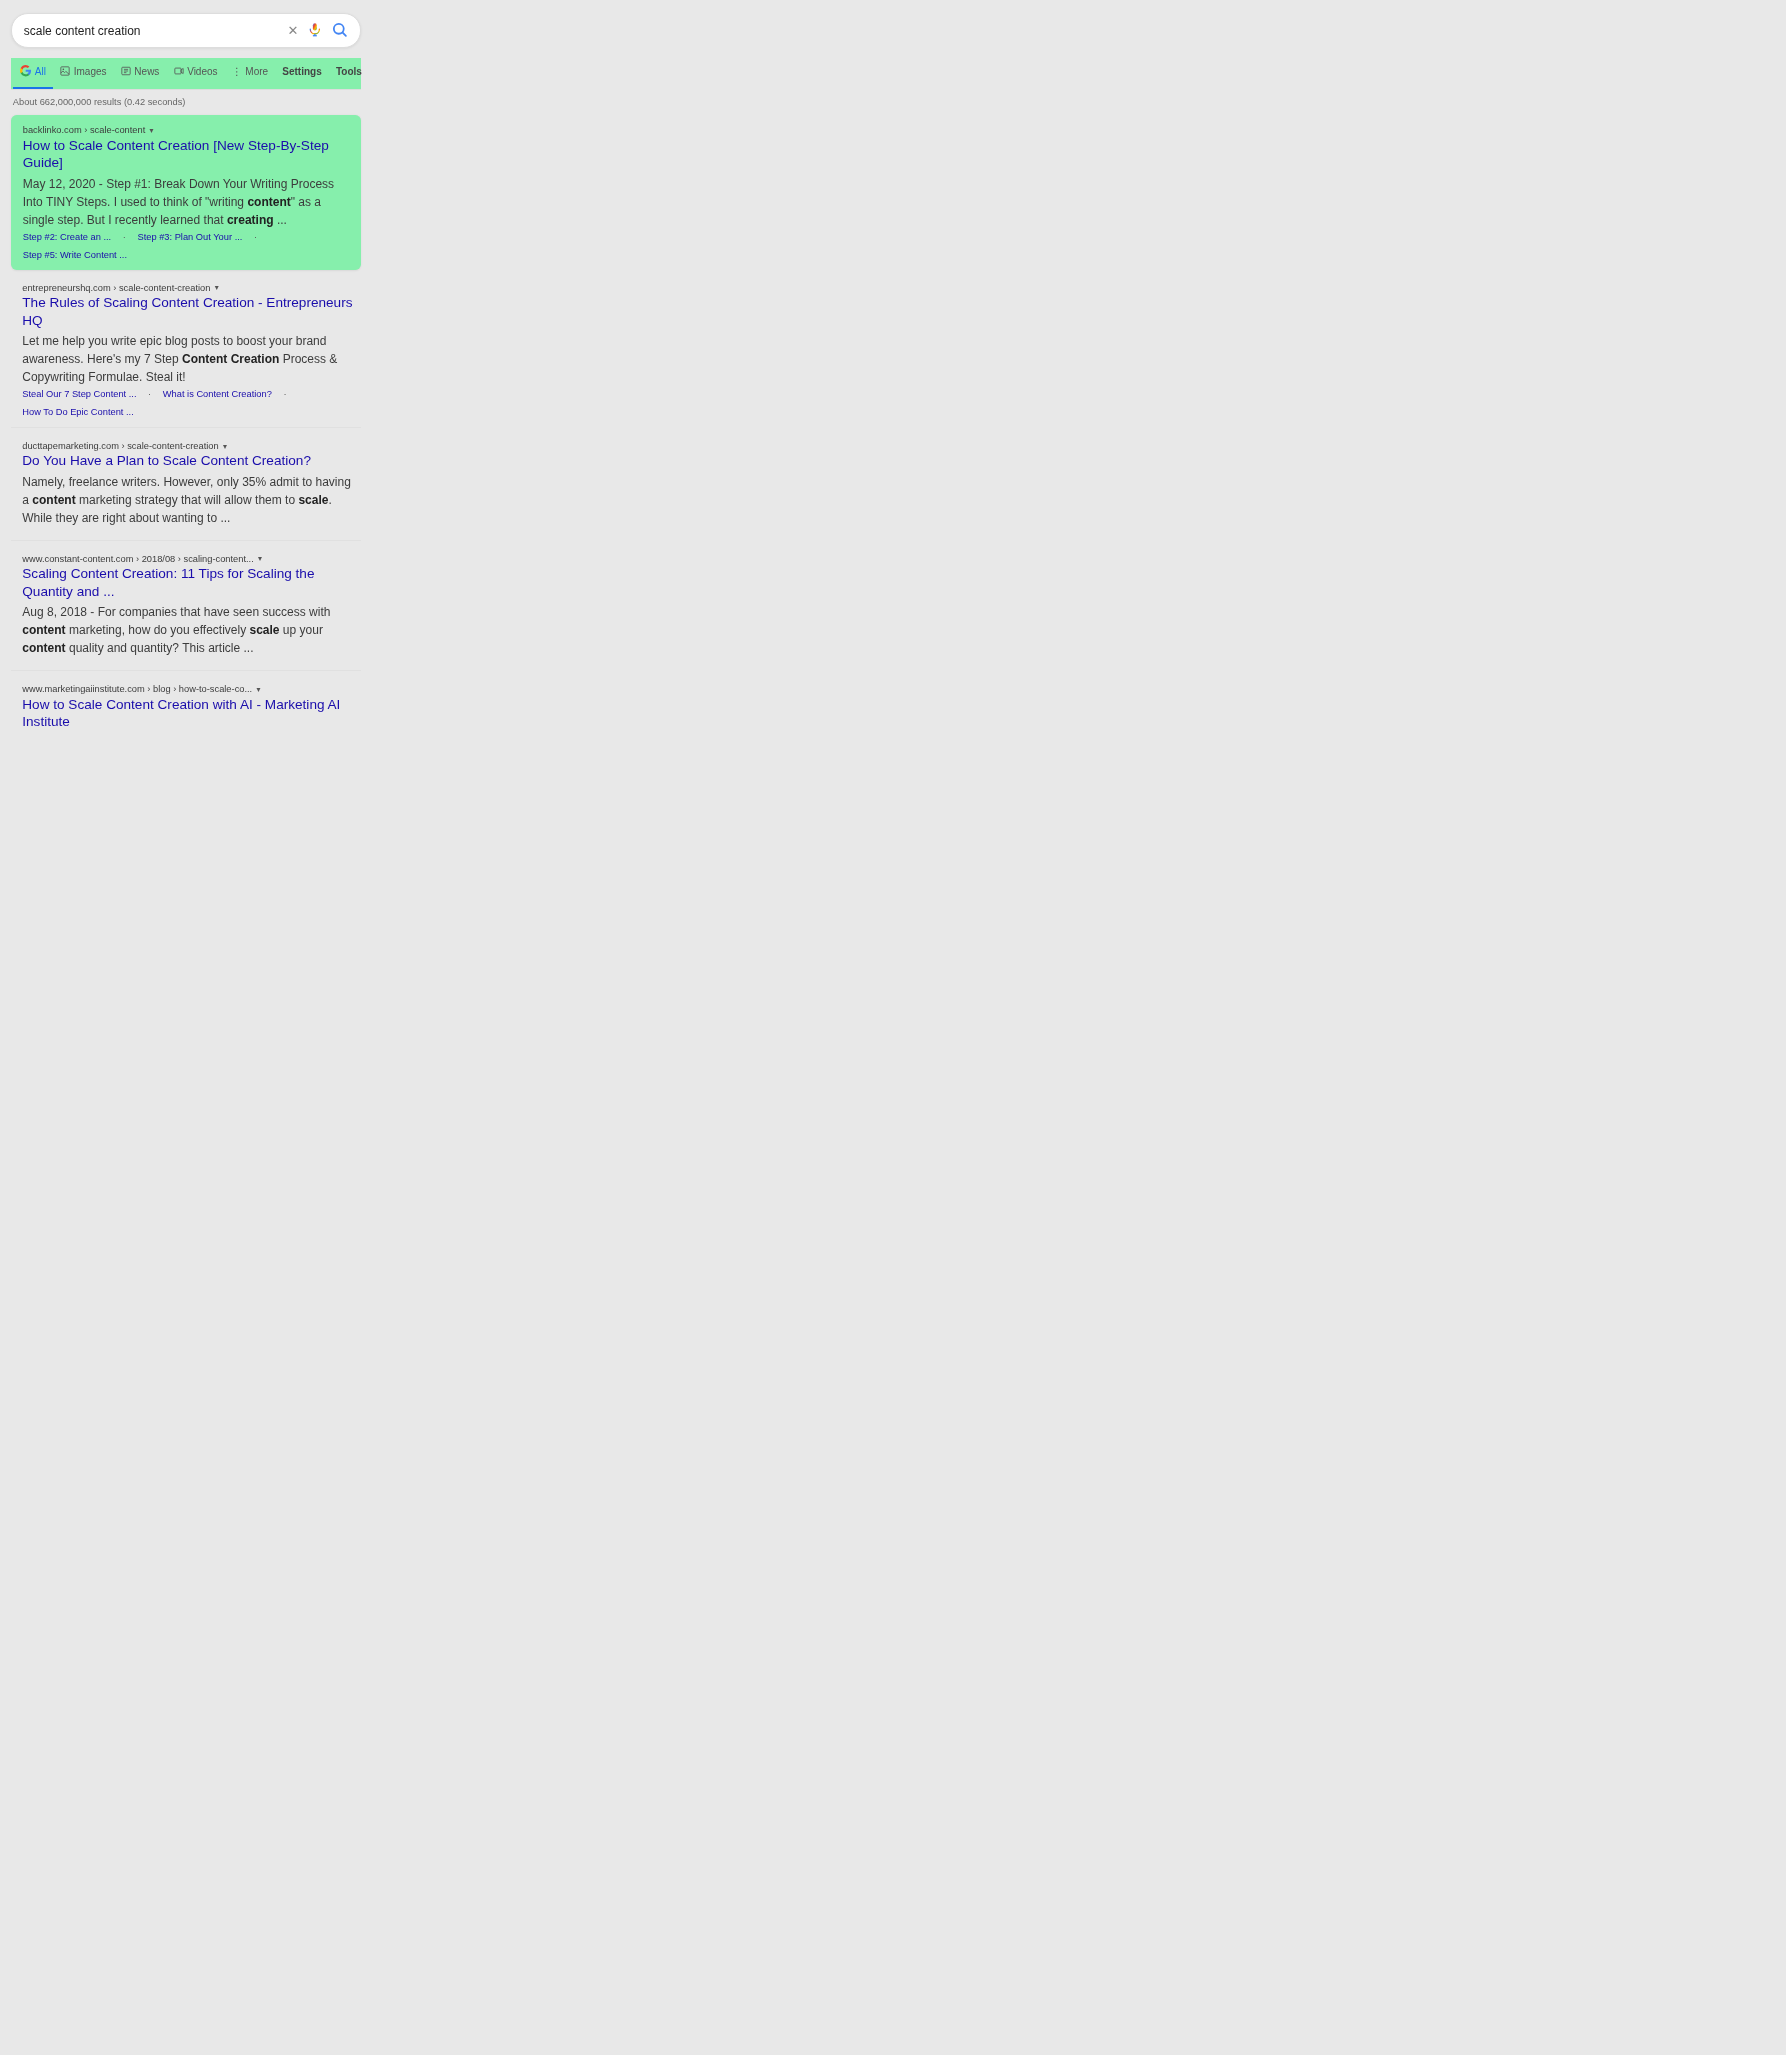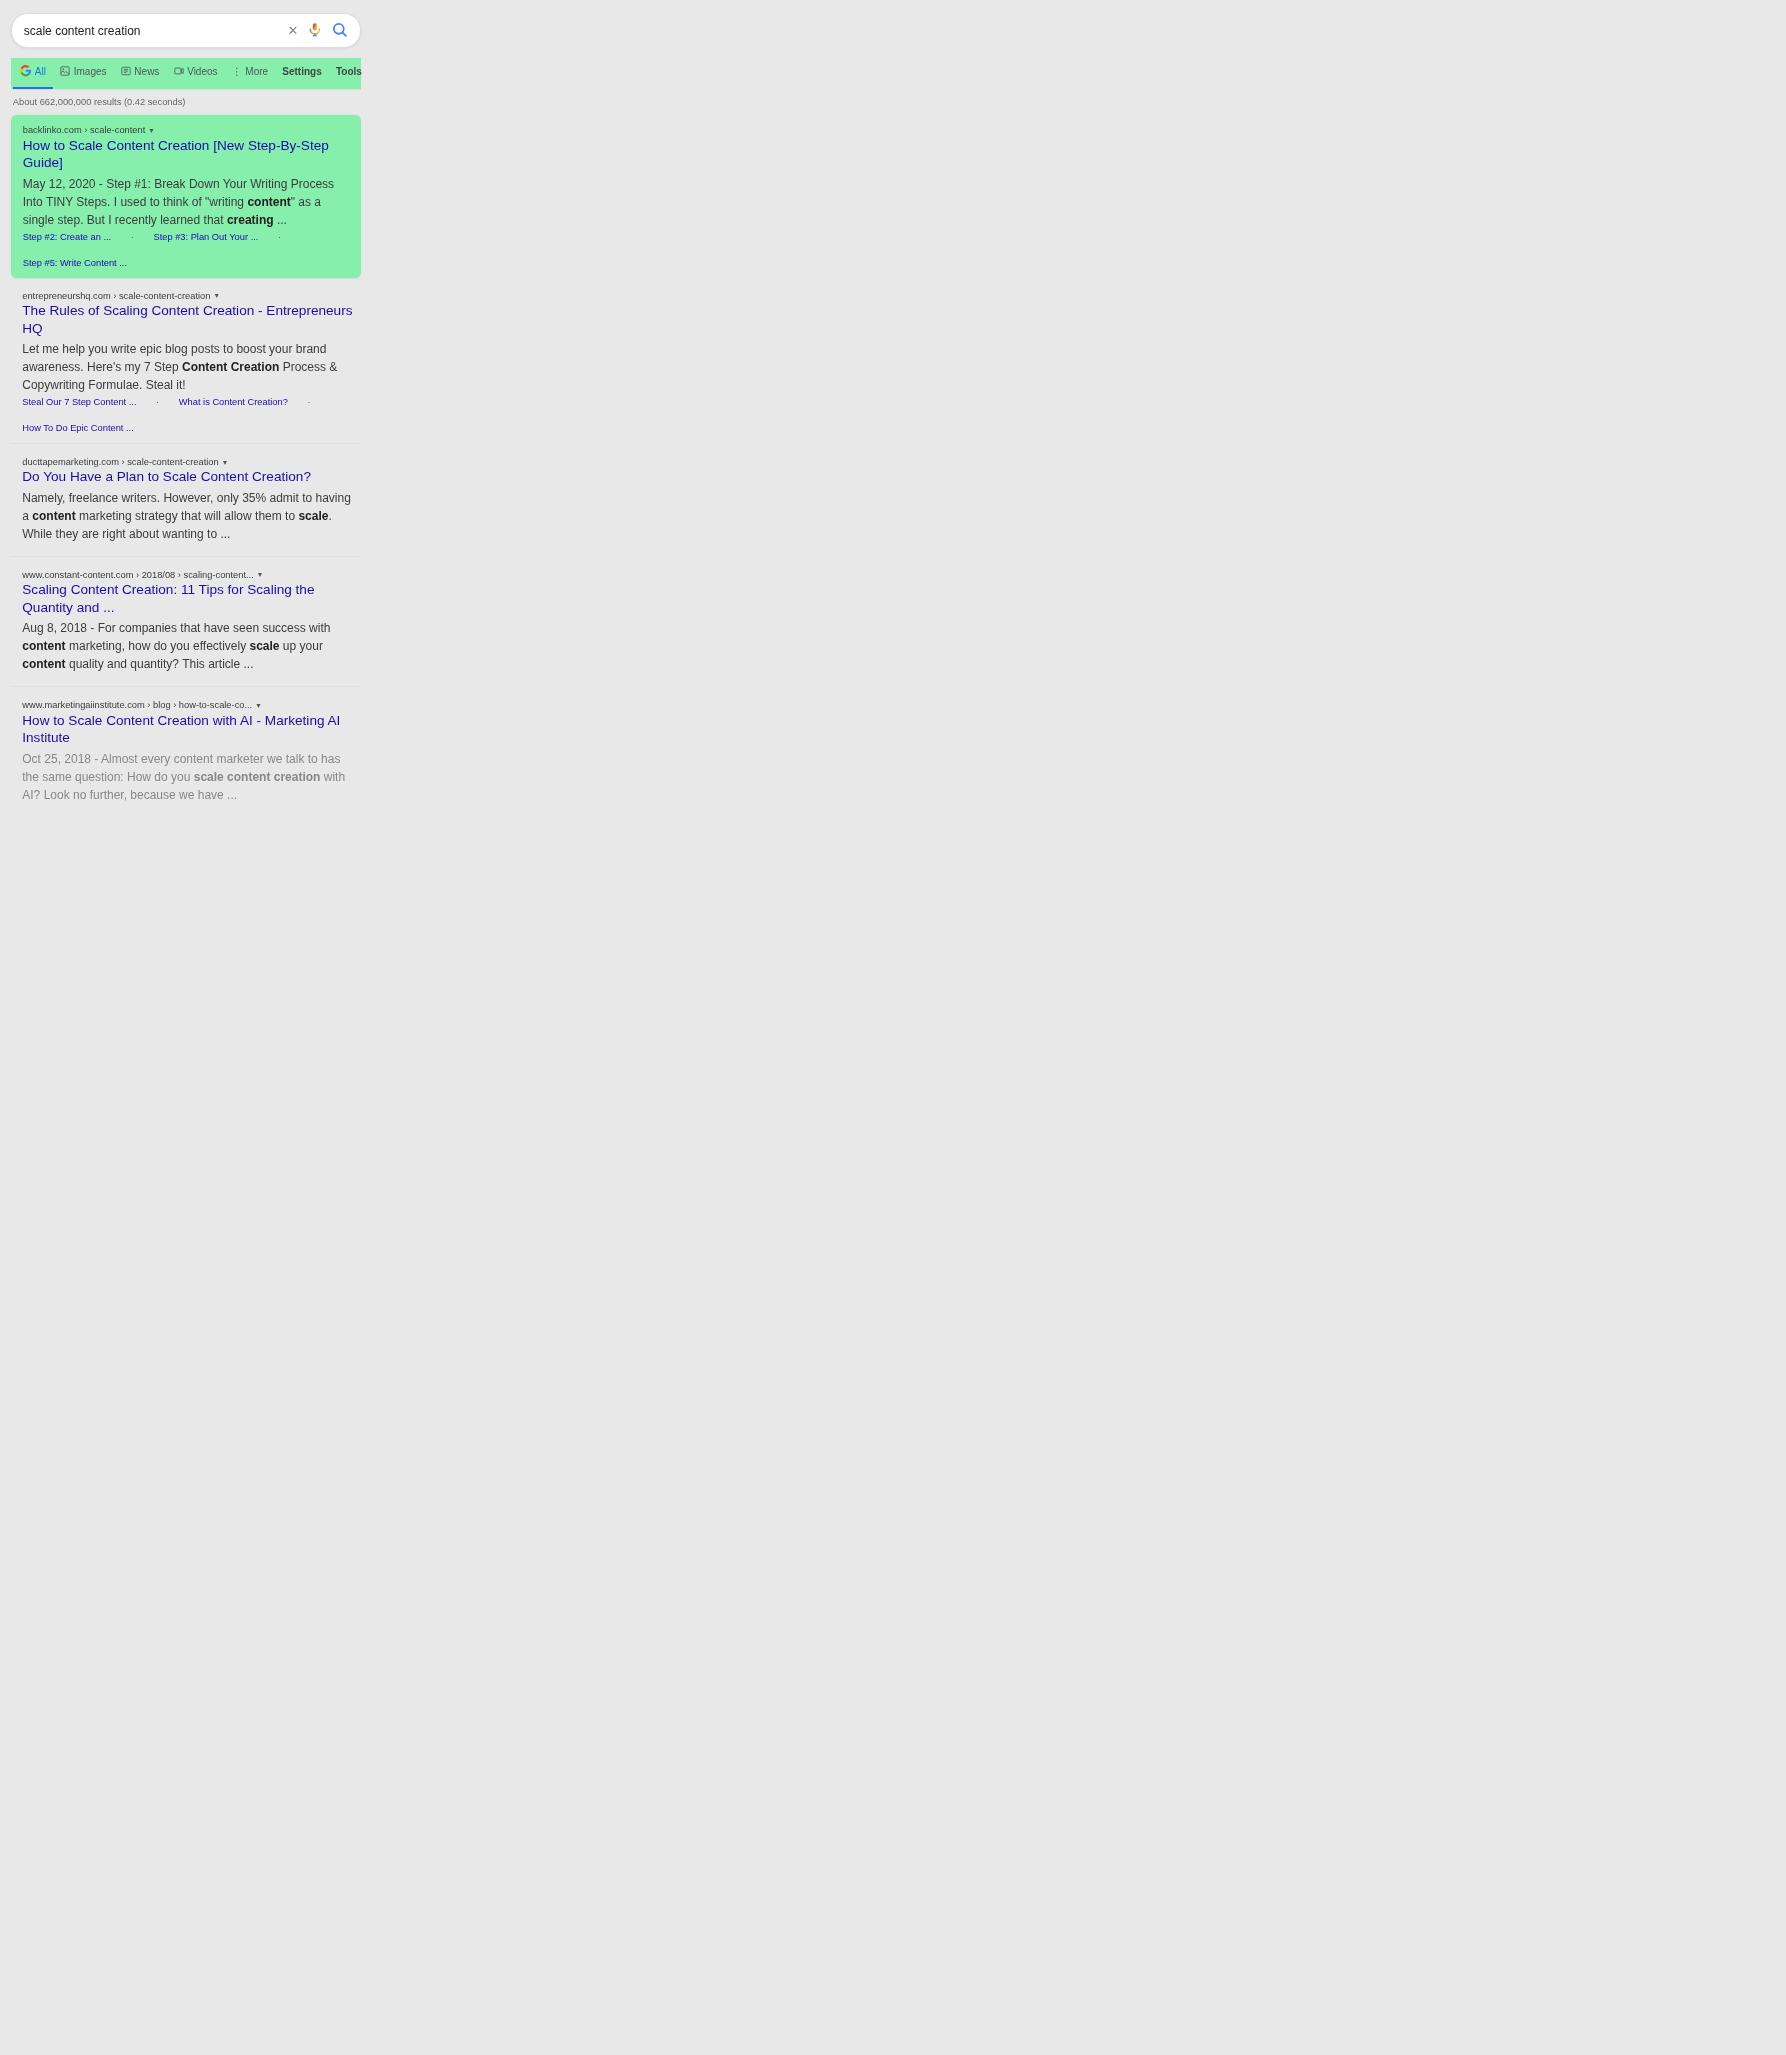--- a/index.html
+++ b/index.html
@@ -116,21 +116,21 @@
     .result-snippet {
       font-size: 12px;
       color: #3c3c3c;
       line-height: 1.5;
       margin-bottom: 2.9px;
     }
     .result-snippet b { font-weight: 700; color: #222; }
     .result-links {
       display: flex;
       flex-wrap: wrap;
-      gap: 16px;
+      gap: 8px;
       font-size: 9.3px;
       color: #1a0dab;
       margin-top: 2.9px;
     }
     .result-link {
       color: #1a0dab;
       text-decoration: none;
       cursor: pointer;
     }
     .result-link-sep {
@@ -295,17 +295,14 @@
 </div>
 
 <hr class="divider">
 
 <div class="result-item">
   <div class="result-domain">
     <span>www.marketingaiinstitute.com › blog › how-to-scale-co...</span>
     <span class="domain-arrow">▾</span>
   </div>
   <a class="result-title">How to Scale Content Creation with AI - Marketing AI Institute</a>
-  <p class="result-snippet" style="color:#888;">
-    Oct 25, 2018 - Almost every content marketer we talk to has the same question: How do you <b style="color:#888;">scale content creation</b> with AI? Look no further, because we have ...
-  </p>
 </div>
 
 
 </body></html>

